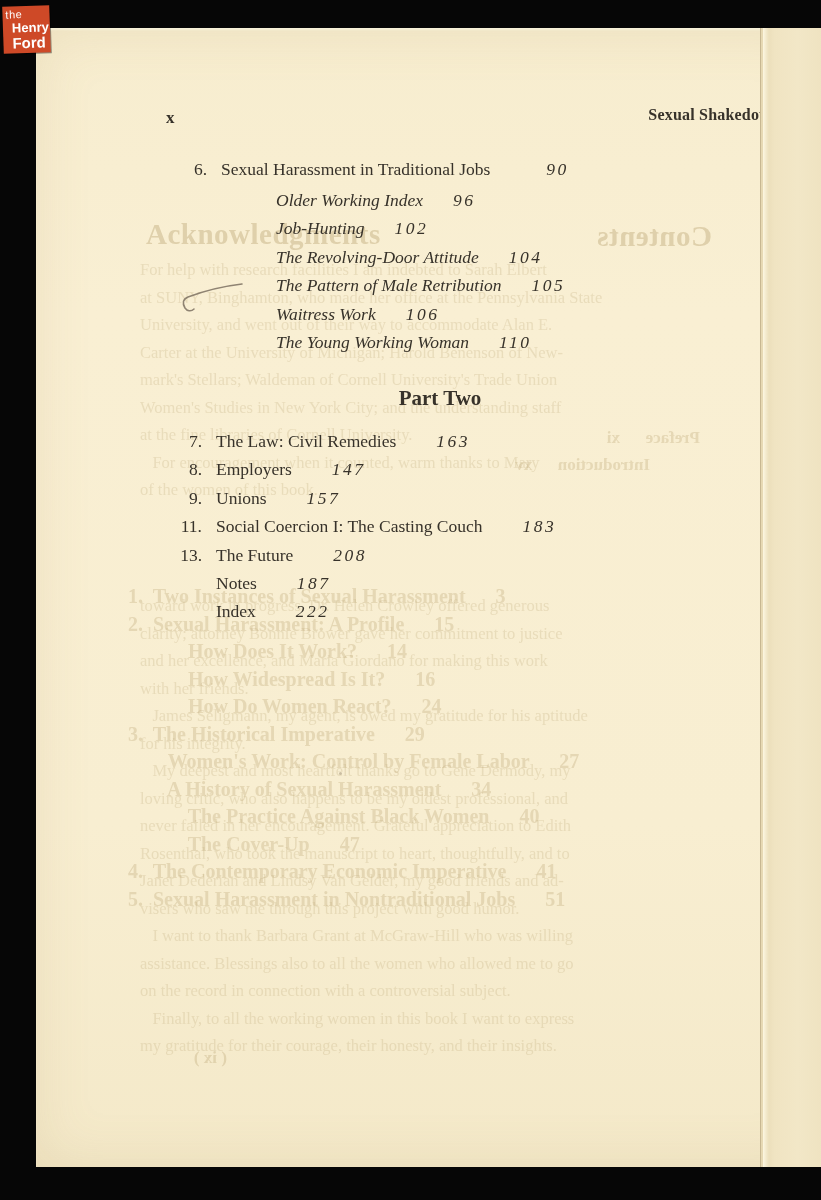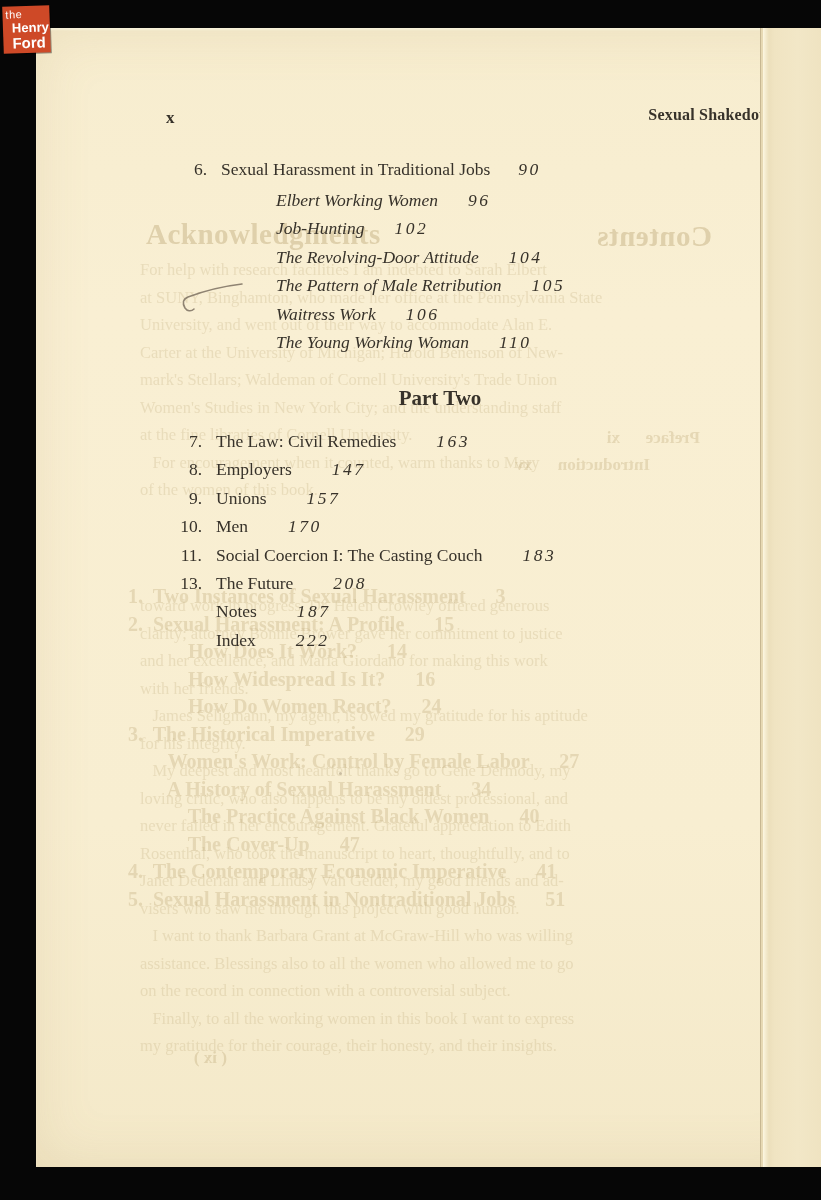--- a/index.html
+++ b/index.html
@@ -67,39 +67,38 @@
       <div class="g-head" style="left:109px;top:192px;">Contents</div>
       <div class="g-line-solo" style="left:121px;top:400px;">Preface      xi</div>
       <div class="g-line-solo" style="left:171px;top:427px;">Introduction      xv</div>
       <div class="g-line-solo" style="left:594px;top:1020px;opacity:.32;">( ix )</div>
     </div>
 
     <div id="folio" class="ink">x</div>
     <div id="running-title" class="ink">Sexual Shakedown</div>
 
     <div id="chapter6" class="toc-row ink">
-      <span class="c-number">6.</span><span class="c-title">Sexual Harassment in Traditional Jobs</span><span class="c-page" style="margin-left:28px;">90</span>
+      <span class="c-number">6.</span><span class="c-title">Sexual Harassment in Traditional Jobs</span><span class="c-page" style="margin-left:56px;">90</span>
     </div>
 
     <div id="subitems" class="ink">
-        <div class="toc-row sub"><span class="c-title">Elbert Working Women</span><span class="c-page">96</span></div>
+        <div class="toc-row sub"><span class="c-title">Older Working Index</span><span class="c-page">96</span></div>
         <div class="toc-row sub"><span class="c-title">Job-Hunting</span><span class="c-page">102</span></div>
         <div class="toc-row sub"><span class="c-title">The Revolving-Door Attitude</span><span class="c-page">104</span></div>
         <div class="toc-row sub"><span class="c-title">The Pattern of Male Retribution</span><span class="c-page">105</span></div>
         <div class="toc-row sub"><span class="c-title">Waitress Work</span><span class="c-page">106</span></div>
         <div class="toc-row sub"><span class="c-title">The Young Working Woman</span><span class="c-page">110</span></div>
       </div>
 
     <div id="part-heading" class="ink">Part Two</div>
 
     <div id="chapters" class="ink">
         <div class="toc-row"><span class="c-number">7.</span><span class="c-title">The Law: Civil Remedies</span><span class="c-page">163</span></div>
         <div class="toc-row"><span class="c-number">8.</span><span class="c-title">Employers</span><span class="c-page">147</span></div>
         <div class="toc-row"><span class="c-number">9.</span><span class="c-title">Unions</span><span class="c-page">157</span></div>
-        <div class="toc-row"><span class="c-number">10.</span><span class="c-title">Men</span><span class="c-page">170</span></div>
         <div class="toc-row"><span class="c-number">11.</span><span class="c-title">Social Coercion I: The Casting Couch</span><span class="c-page">183</span></div>
         <div class="toc-row"><span class="c-number">13.</span><span class="c-title">The Future</span><span class="c-page">208</span></div>
         <div class="toc-row"><span class="c-number"></span><span class="c-title">Notes</span><span class="c-page">187</span></div>
         <div class="toc-row"><span class="c-number"></span><span class="c-title">Index</span><span class="c-page">222</span></div>
       </div>
 
     <svg id="pencil-mark" width="84" height="40" viewBox="0 0 84 40">
       <path d="M 72 6 C 55 8 34 13 18 19 C 13 21 12 25 15 30 C 17 33 21 34 24 31" fill="none" stroke="#7d7162" stroke-width="1.6" stroke-linecap="round"></path>
     </svg>
 

